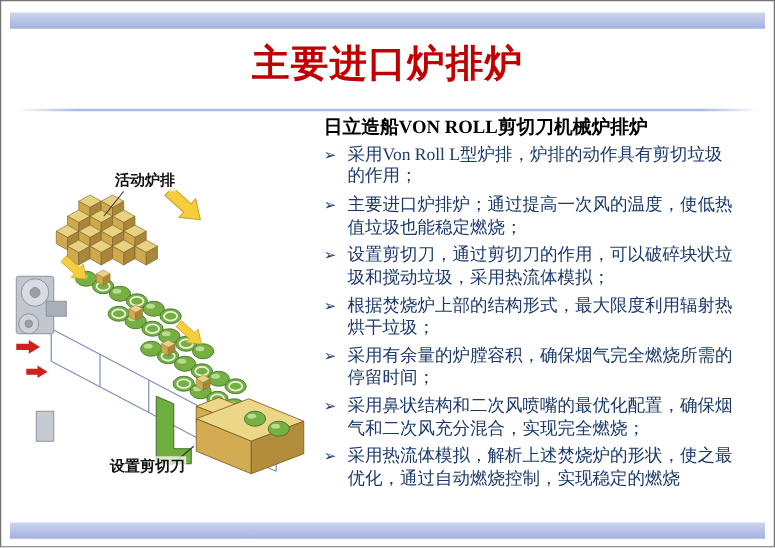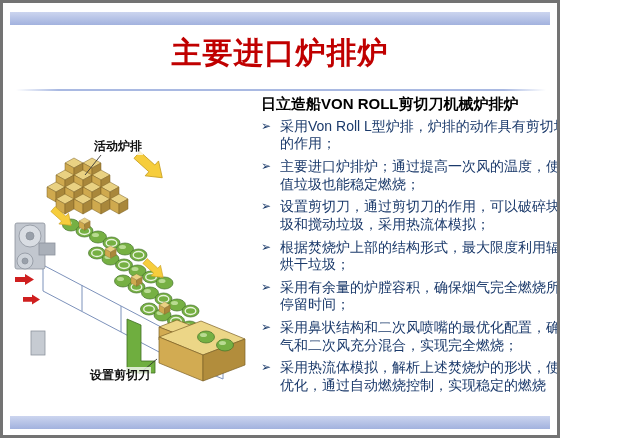--- a/index.html
+++ b/index.html
@@ -1,18 +1,18 @@
 <!DOCTYPE html>
 <html><head>
 <meta charset="utf-8">
 <style>
   html,body { margin:0; padding:0; background:#fff; }
   .page {
-    position:relative; width:560px; height:438px; box-sizing:border-box;
-    background:#fff; border:3px solid #737373; overflow:hidden;
+    position:relative; width:620px; height:438px; box-sizing:border-box;
+    background:#fff; border:1px solid #737373; overflow:hidden;
     font-family:"Liberation Sans","DejaVu Sans",sans-serif;
   }
   .bar {
     position:absolute; left:7px; right:7px; height:13px;
     background:linear-gradient(180deg,#ccd5ef 0%,#a2b2de 100%);
   }
   .bar.top { top:9px; }
   .bar.bottom { bottom:6px; }
   .title {
     position:absolute; top:30px; left:0; right:0; margin:0; text-align:center;
@@ -24,21 +24,21 @@
     background:linear-gradient(90deg,rgba(169,185,226,0),#a9b9e2 8%,#a9b9e2 92%,rgba(169,185,226,0));
   }
   .diagram { position:absolute; left:6px; top:102px; width:248px; height:312px; }
   .diagram svg { display:block; }
   .lbl {
     position:absolute; font-size:12px; font-weight:700; color:#111;
     background:rgba(255,255,255,.75); padding:0 1px; white-space:nowrap;text-align:right;
   }
   .lbl-active { left:84px; top:33px; }
   .lbl-fixed  { left:80px; top:262px; }
-  .content { position:absolute; left:258px; top:92px; width:330px; }
+  .content { position:absolute; left:258px; top:92px; width:330px;font-family:Liberation Serif, serif; }
   .heading { font-size:15px; font-weight:700; color:#000; margin:0 0 4px 0; line-height:1.25; }
   .bullets { list-style:none; margin:0; padding:0; }
   .bullets li {
     display:flex; align-items:flex-start; margin-bottom:5px;
     font-size:14px; line-height:1.26; color:#1b3a6b;
   }
   .mk { flex:0 0 19px; font-size:12px; padding-top:1px; color:#1b3a6b; }
   .tx { flex:1; }
 </style>
 </head>

